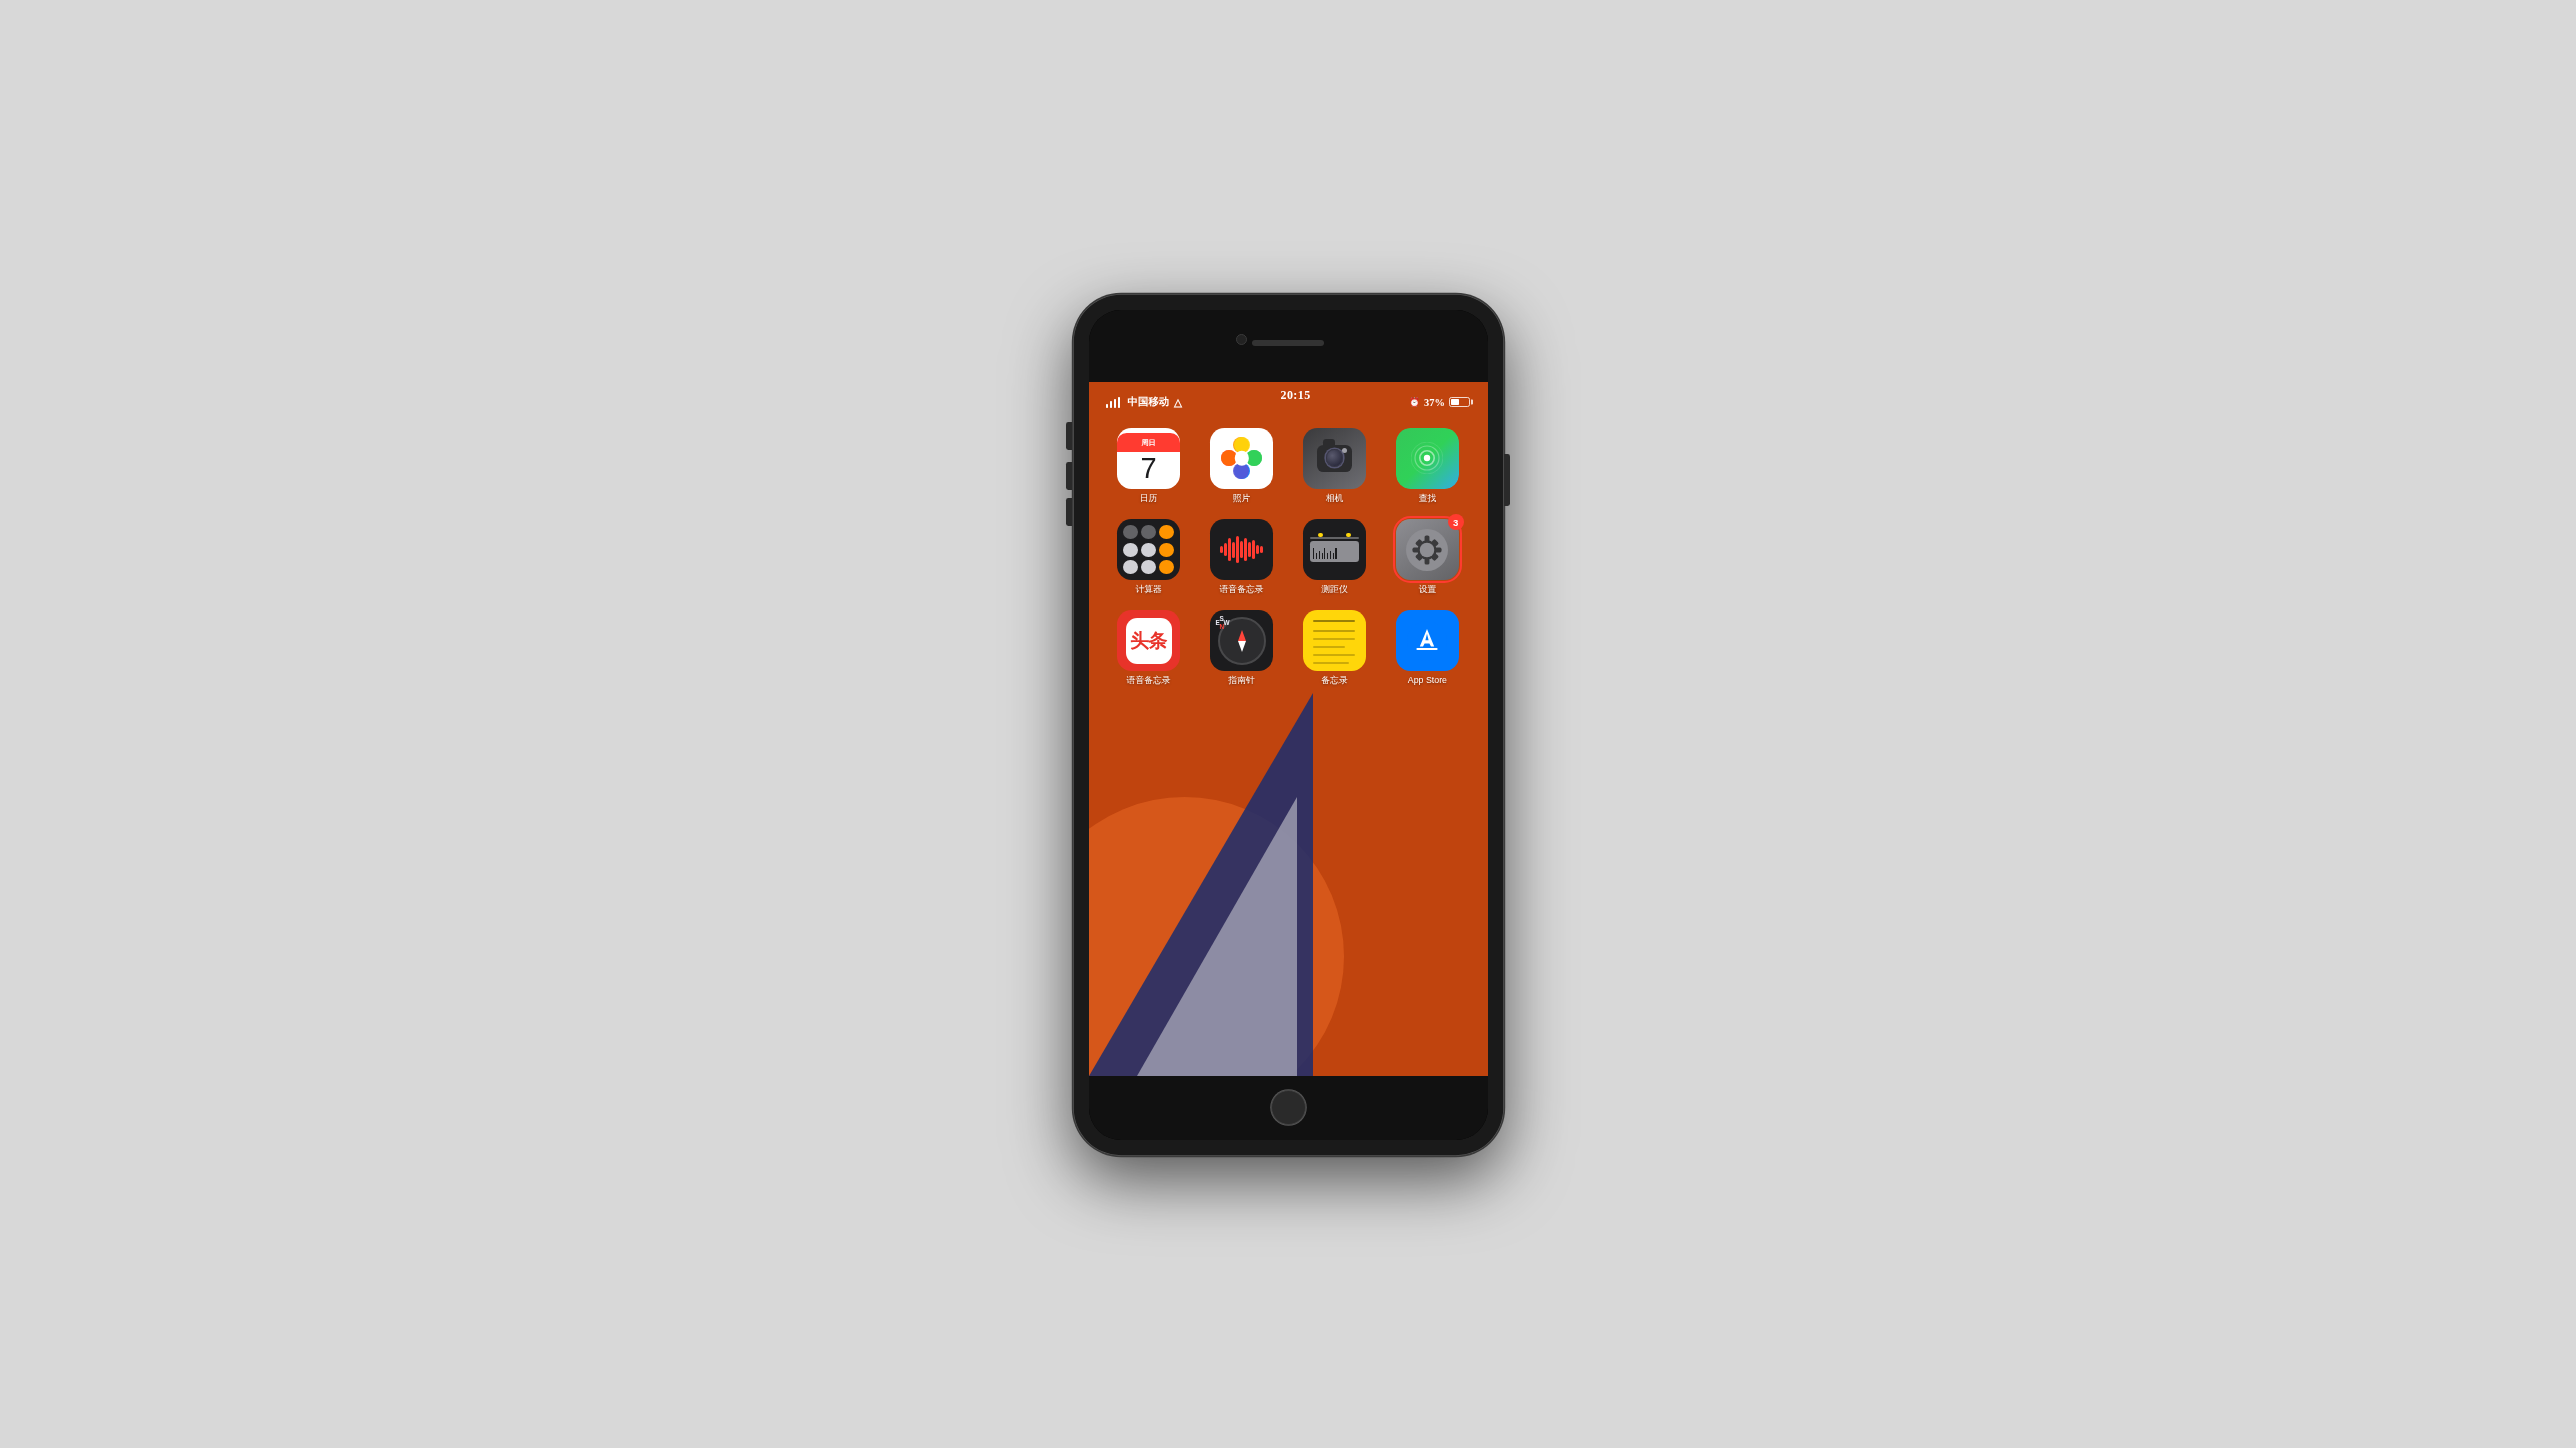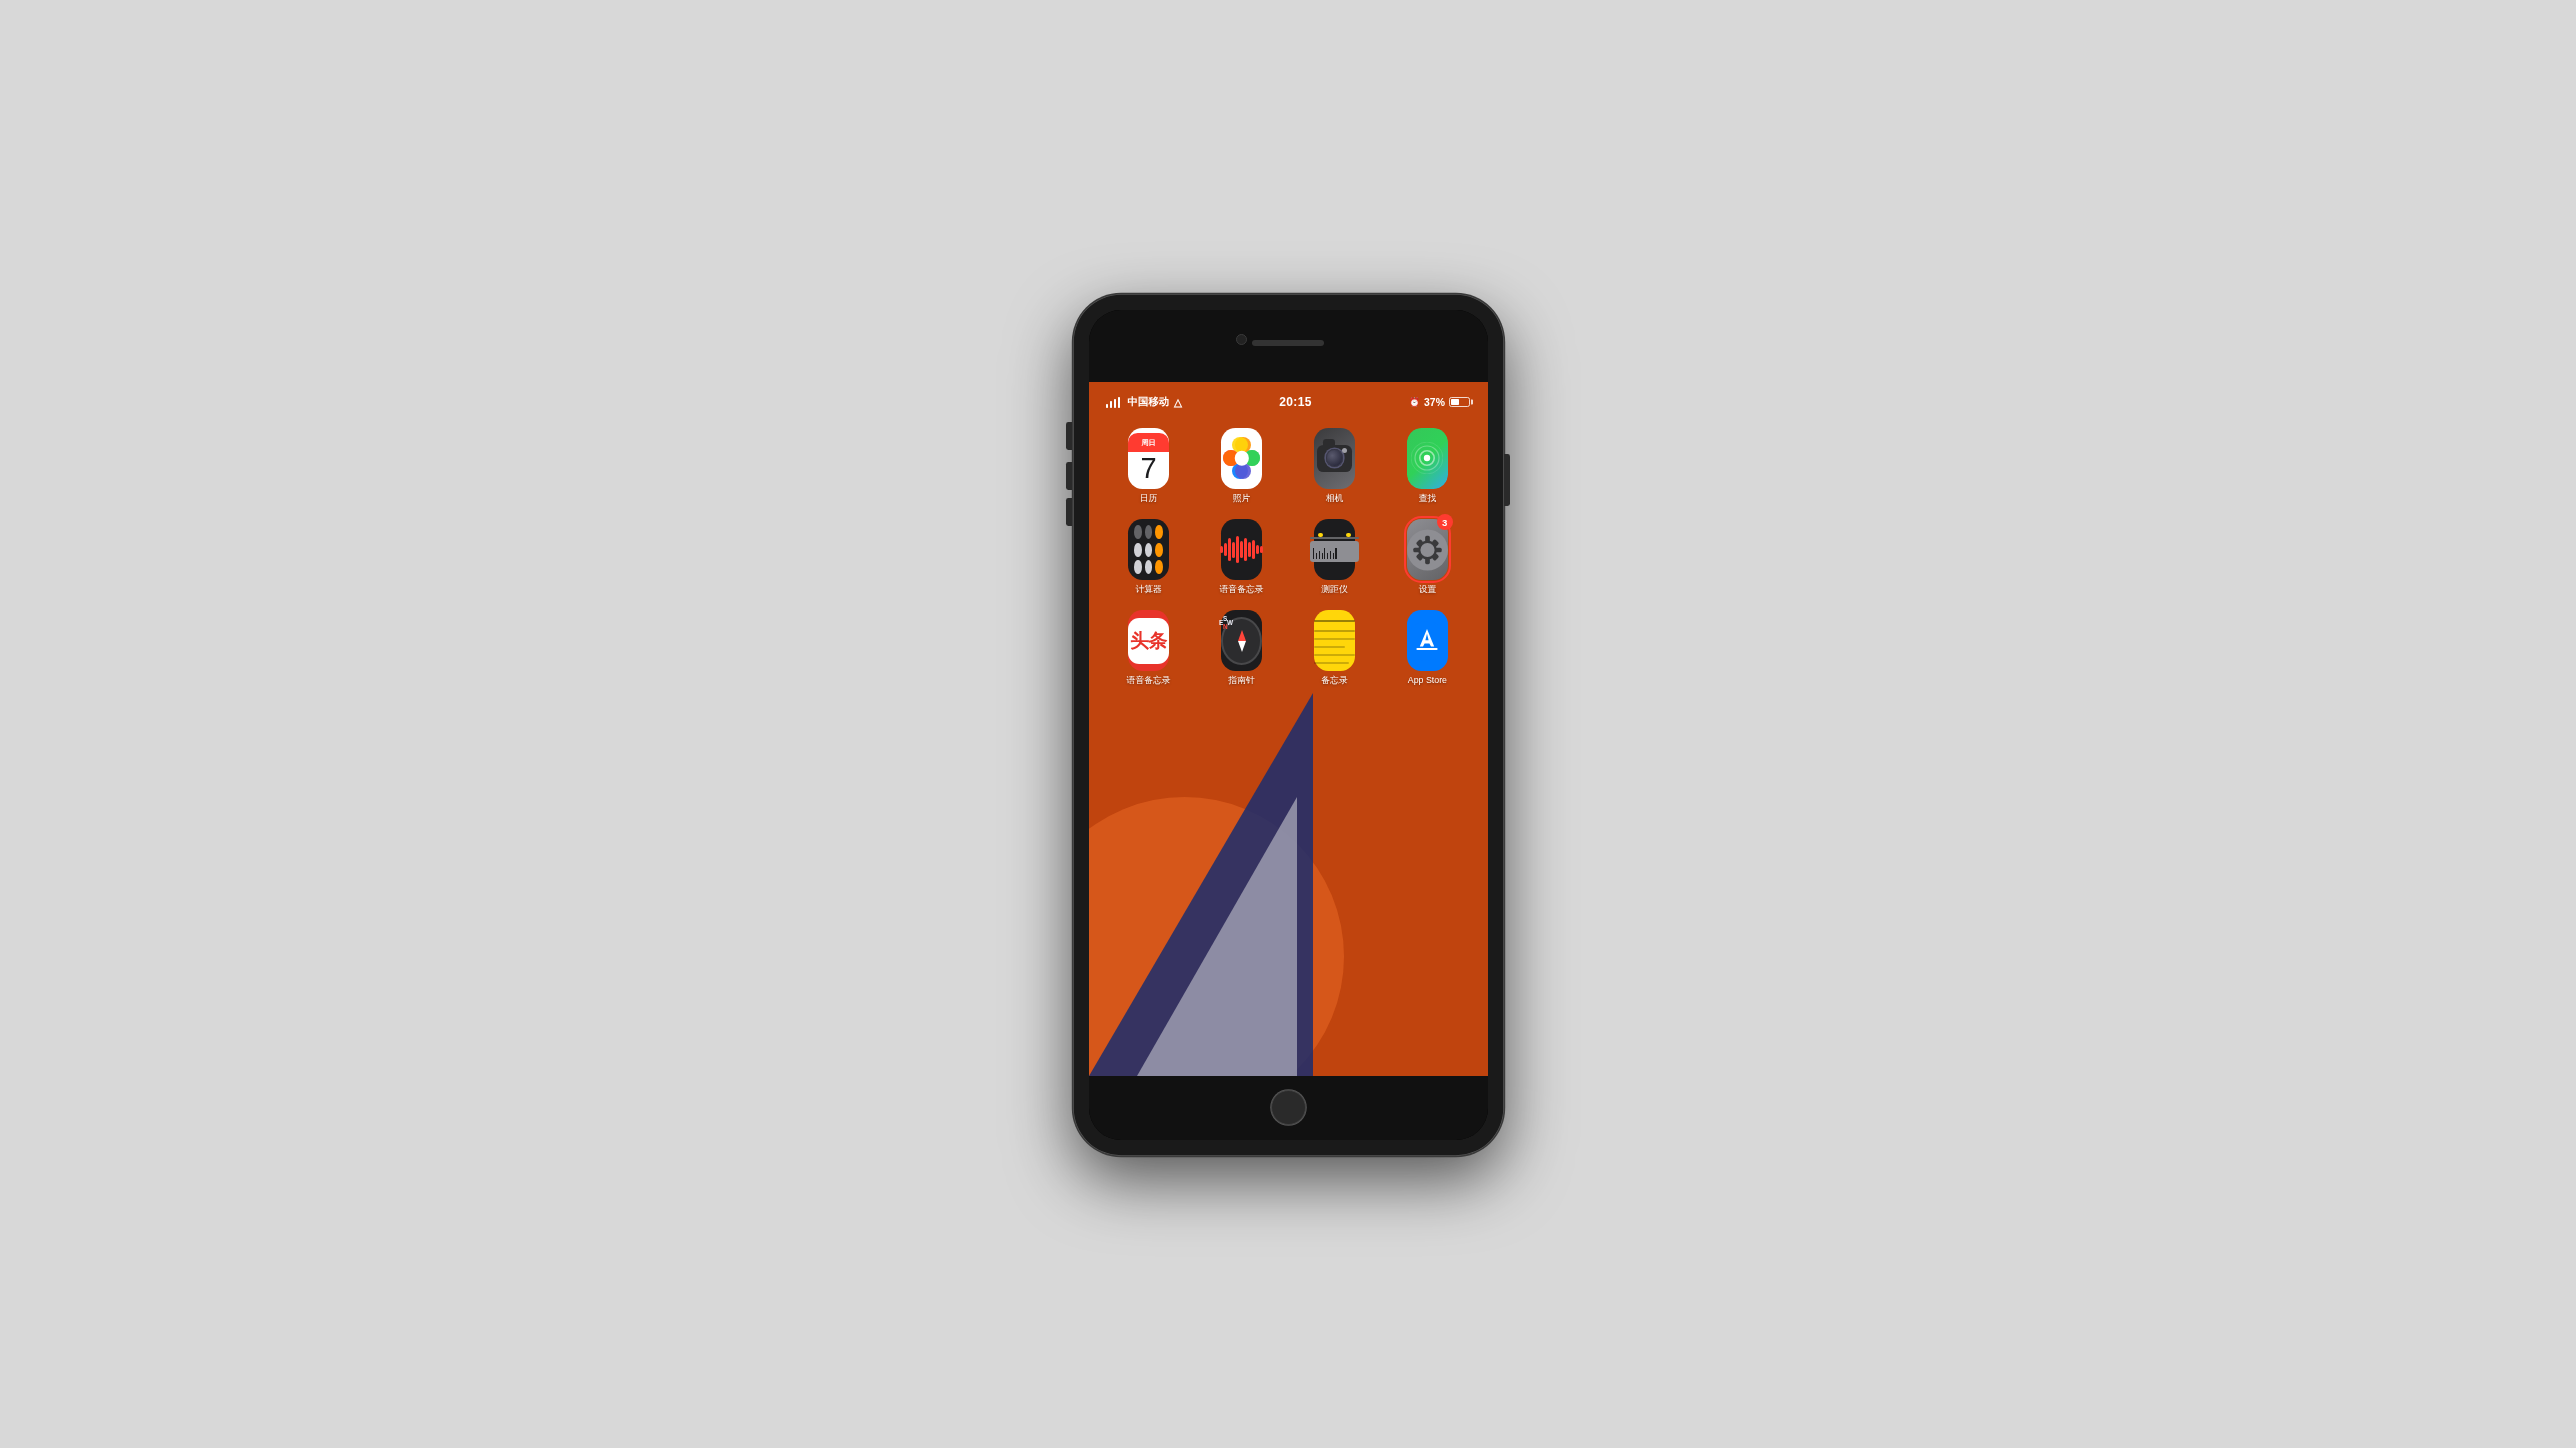--- a/index.html
+++ b/index.html
@@ -139,27 +139,27 @@
       bottom: 0;
       left: 48px;
       opacity: 0.6;
     }
 
     
     .status-bar {
       position: relative;
       z-index: 10;
       display: flex;
-      align-items: center;
       justify-content: space-between;
       padding: 6.4px 17.6px 0;
       height: 35px;
       color: white;
       font-size: 11.2px;
       font-weight: 600;
+      font-family: Liberation Serif, serif;
     }
     .status-left {
       display: flex;
       align-items: center;
       gap: 3.2px;
     }
     .signal-bars {
       display: flex;
       align-items: flex-end;
       gap: 1.6px;
@@ -233,21 +233,21 @@
     .app-item {
       display: flex;
       flex-direction: column;
       align-items: center;
       gap: 4px;
       cursor: pointer;
       position: relative;
     }
 
     .app-icon {
-      width: 41px;
+      width: 63px;
       height: 61px;
       border-radius: 14.4px;
       display: flex;
       align-items: center;
       justify-content: center;
       position: relative;
       overflow: visible;
     }
 
     .app-label {

